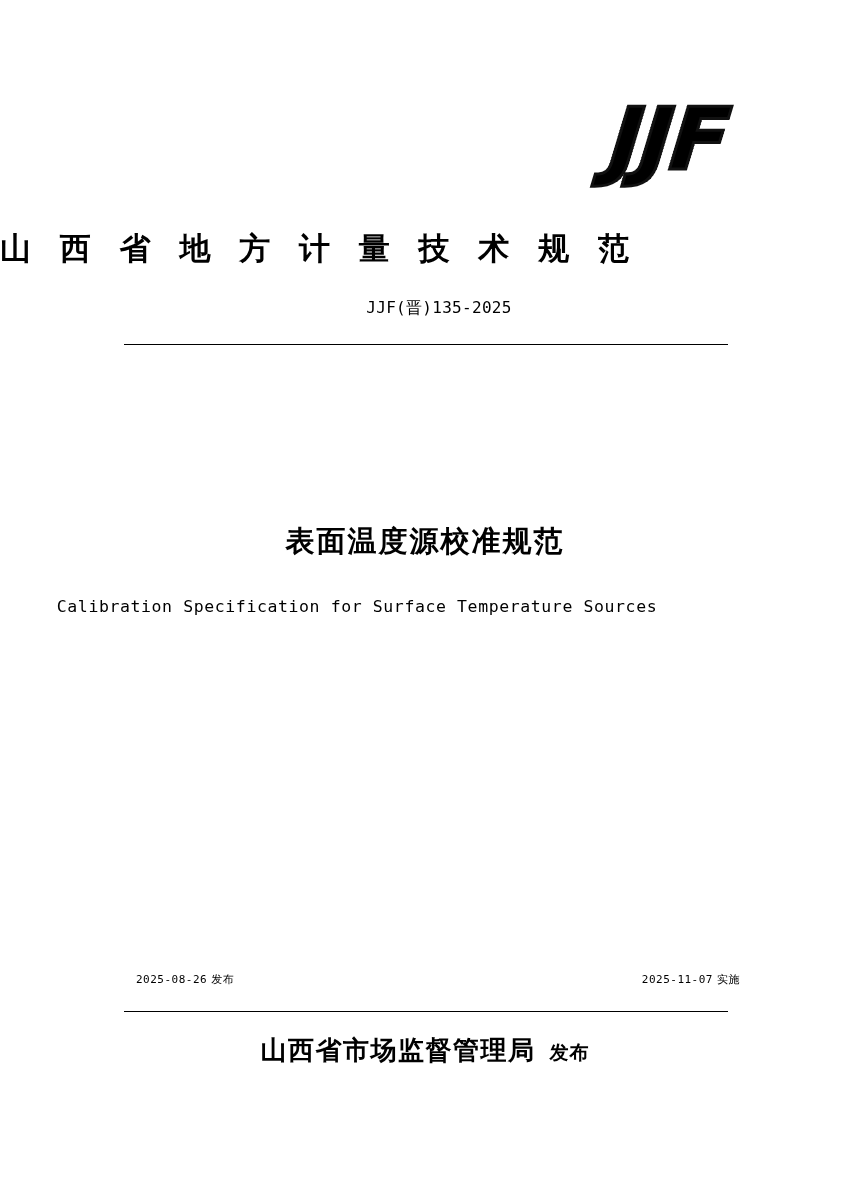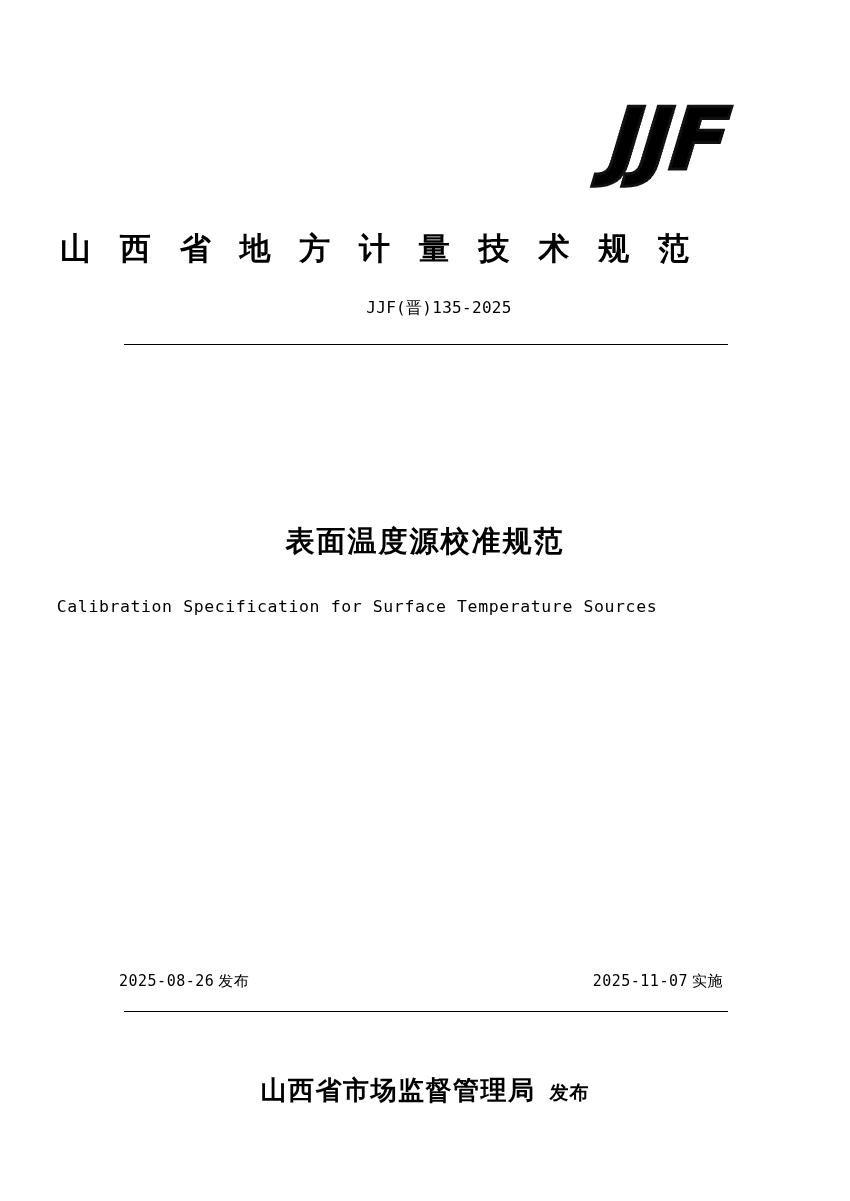--- a/index.html
+++ b/index.html
@@ -45,21 +45,21 @@
     transform: skewX(-6deg);
     text-shadow: 0 0 0 #000;
   }
 
   
   .std-header {
     position: absolute;
     top: 228px;
     left: 0;
     width: 698px;
-    text-align: right;
+    text-align: left;
     font-family: "DejaVu Sans", sans-serif;
     font-weight: 700;
     font-size: 31px;
     letter-spacing: 9px;
     color: #000;
   }
 
   
   .std-number {
     position: absolute;
@@ -105,27 +105,27 @@
     font-family: "DejaVu Sans Mono", monospace;
     font-size: 16.5px;
     letter-spacing: 0.6px;
     color: #000;
   }
 
   
   .dates {
     position: absolute;
     top: 972px;
-    left: 119px;
+    left: 136px;
     width: 604px;
     display: flex;
     justify-content: space-between;
     align-items: baseline;
     font-family: "DejaVu Sans", sans-serif;
-    font-size: 15px;
+    font-size: 11px;
     color: #000;
   }
   .date-cell { white-space: nowrap; letter-spacing: 0.5px; }
   .date-cell .num { font-family: "DejaVu Sans Mono", monospace; }
   .date-cell .cn { margin-left: 4px; }
 
   .rule-bottom {
     position: absolute;
     top: 1011px;
     left: 124px;
@@ -137,21 +137,20 @@
   
   .issuer {
     position: absolute;
     top: 1033px;
     left: 0;
     width: 850px;
     text-align: center;
     font-family: "DejaVu Sans", sans-serif;
     font-weight: 700;
     color: #000;
-    margin-top: 40px;
   }
   .issuer .org {
     font-size: 26px;
     letter-spacing: 1.5px;
   }
   .issuer .verb {
     font-size: 19px;
     margin-left: 14px;
     letter-spacing: 1px;
   }

